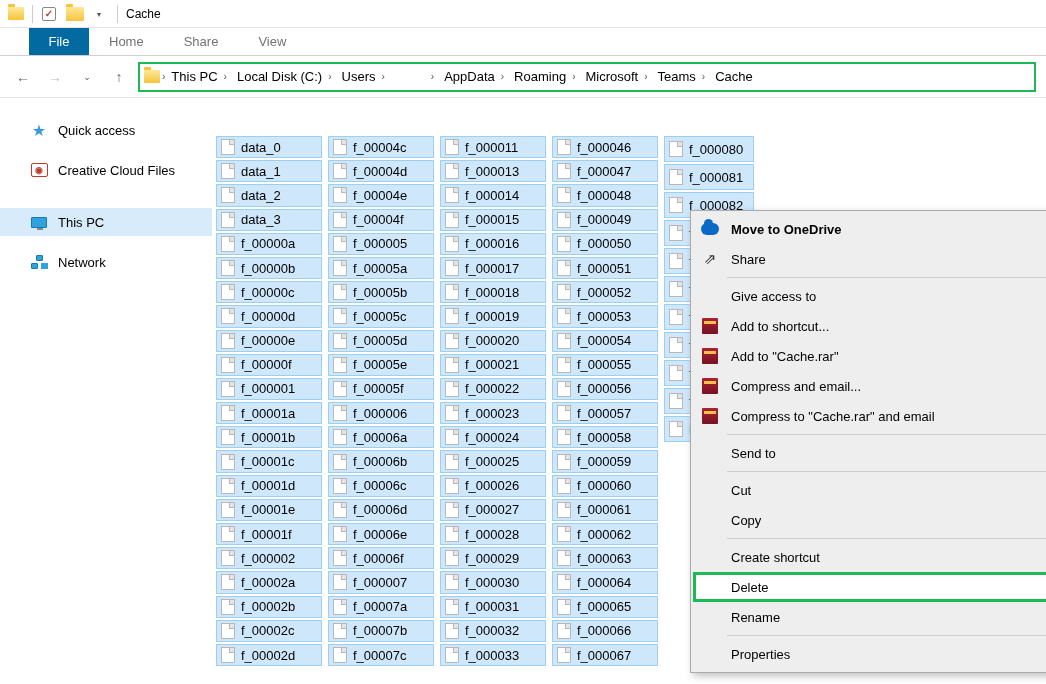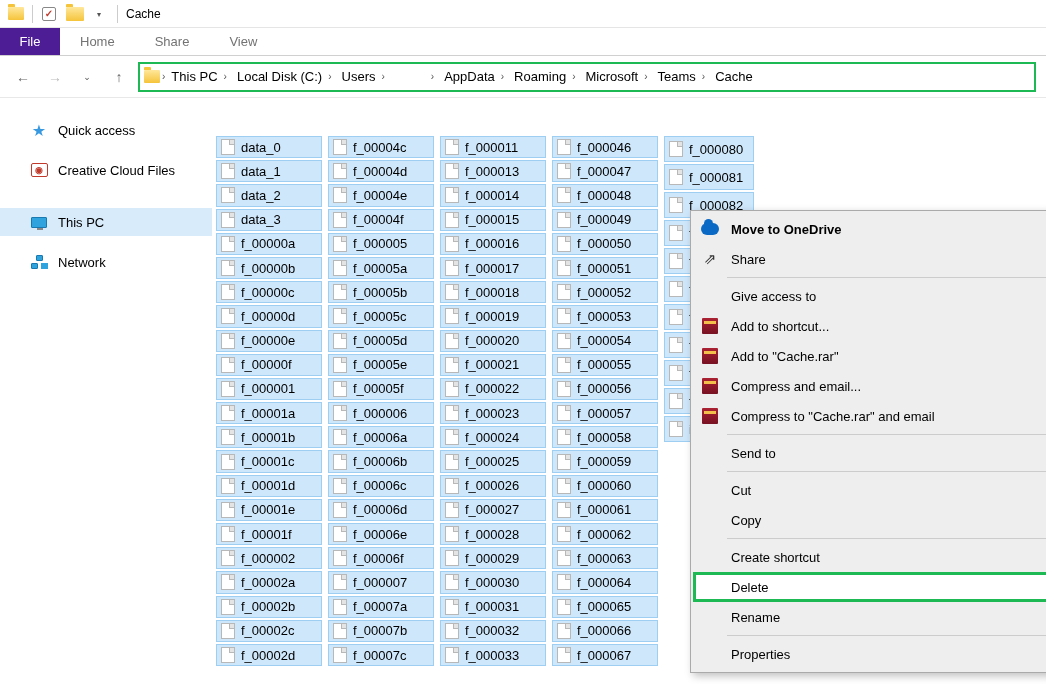--- a/index.html
+++ b/index.html
@@ -13,21 +13,21 @@
 .titlebar .title { margin-left: 6px; font-size: 12px; }
 
 .folder-icon { width: 16px; height: 13px; background: linear-gradient(#ffe79b,#f5c43b); border-radius: 1px; position: relative; }
 .folder-icon:before { content:""; position:absolute; top:-3px; left:0; width:7px; height:3px; background:#f5c43b; border-radius:1px 1px 0 0;}
 
 .check-icon { width:14px; height:14px; border:1px solid #888; border-radius:2px; display:flex; align-items:center; justify-content:center; color:#c0392b; font-size:10px; font-weight:bold; }
 .caret { width: 8px; height: 8px; font-size:8px; color:#555; }
 
 
 .ribbon { height: 28px; display:flex; align-items:stretch; border-bottom:1px solid #d0d0d0; }
-.ribbon .file-tab { width:60px; background:#4c1d95; color:#fff; display:flex; align-items:center; justify-content:center; font-size:13px; }
+.ribbon .file-tab { width:60px; background:#0369a1; color:#fff; display:flex; align-items:center; justify-content:center; font-size:13px;margin-left:29px; }
 .ribbon .tab { padding:0 20px; display:flex; align-items:center; font-size:13px; color:#737373; }
 
 
 .navbar { height: 42px; display:flex; align-items:center; padding:0 10px; gap:6px; border-bottom:1px solid #e8e8e8; }
 .nav-btn { width:26px; height:26px; display:flex; align-items:center; justify-content:center; color:#666; font-size:14px; }
 .dropdown-caret { font-size:9px; color:#555; }
 
 .path-box { flex:1; height:30px; border:2px solid #1db954; display:flex; align-items:center; padding:0 4px; gap:2px; }
 .crumb { display:flex; align-items:center; gap:6px; padding:0 4px; font-size:13px; color:#000; height:100%; }
 .crumb .chev { font-size:10px; color:#555; }

